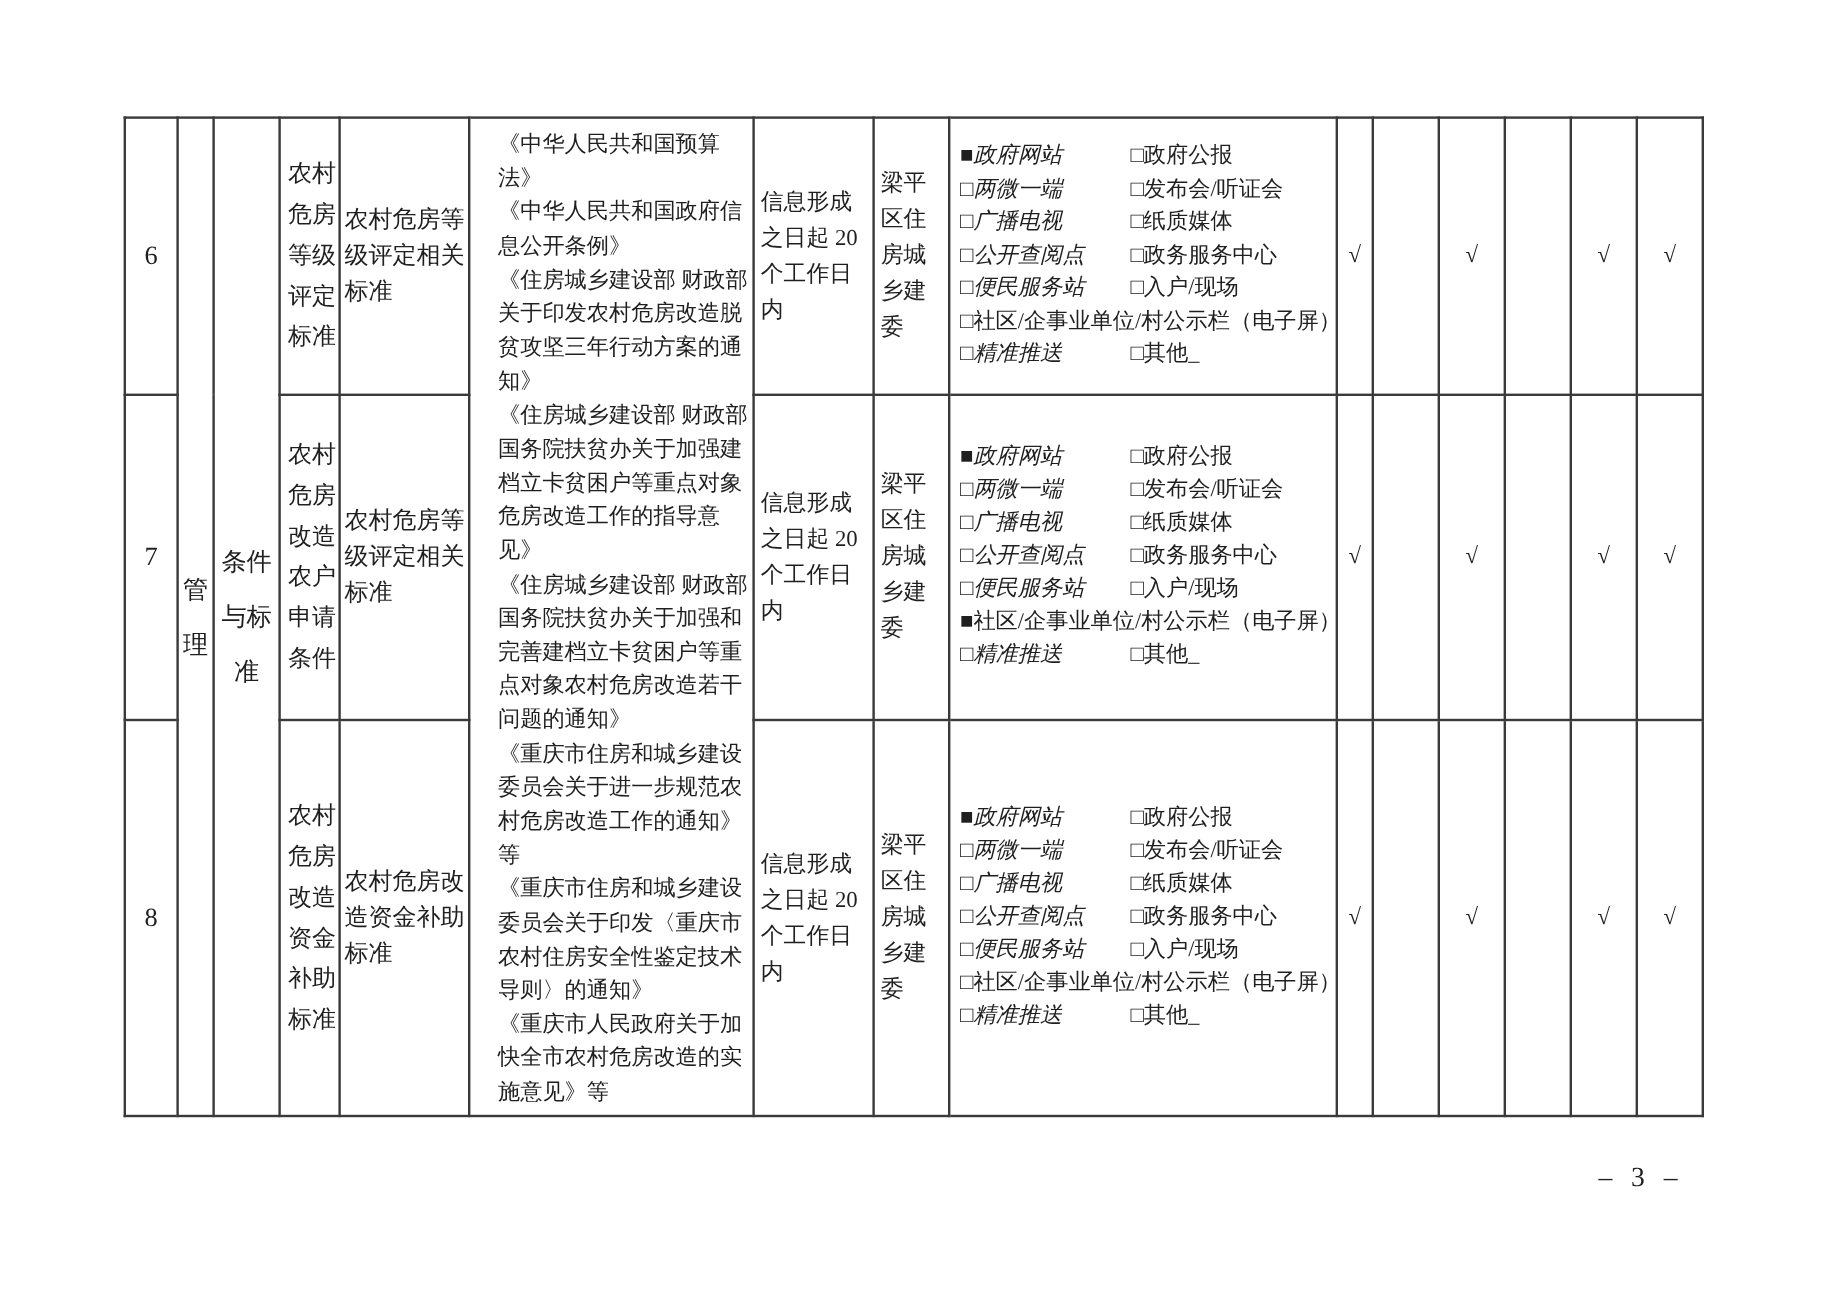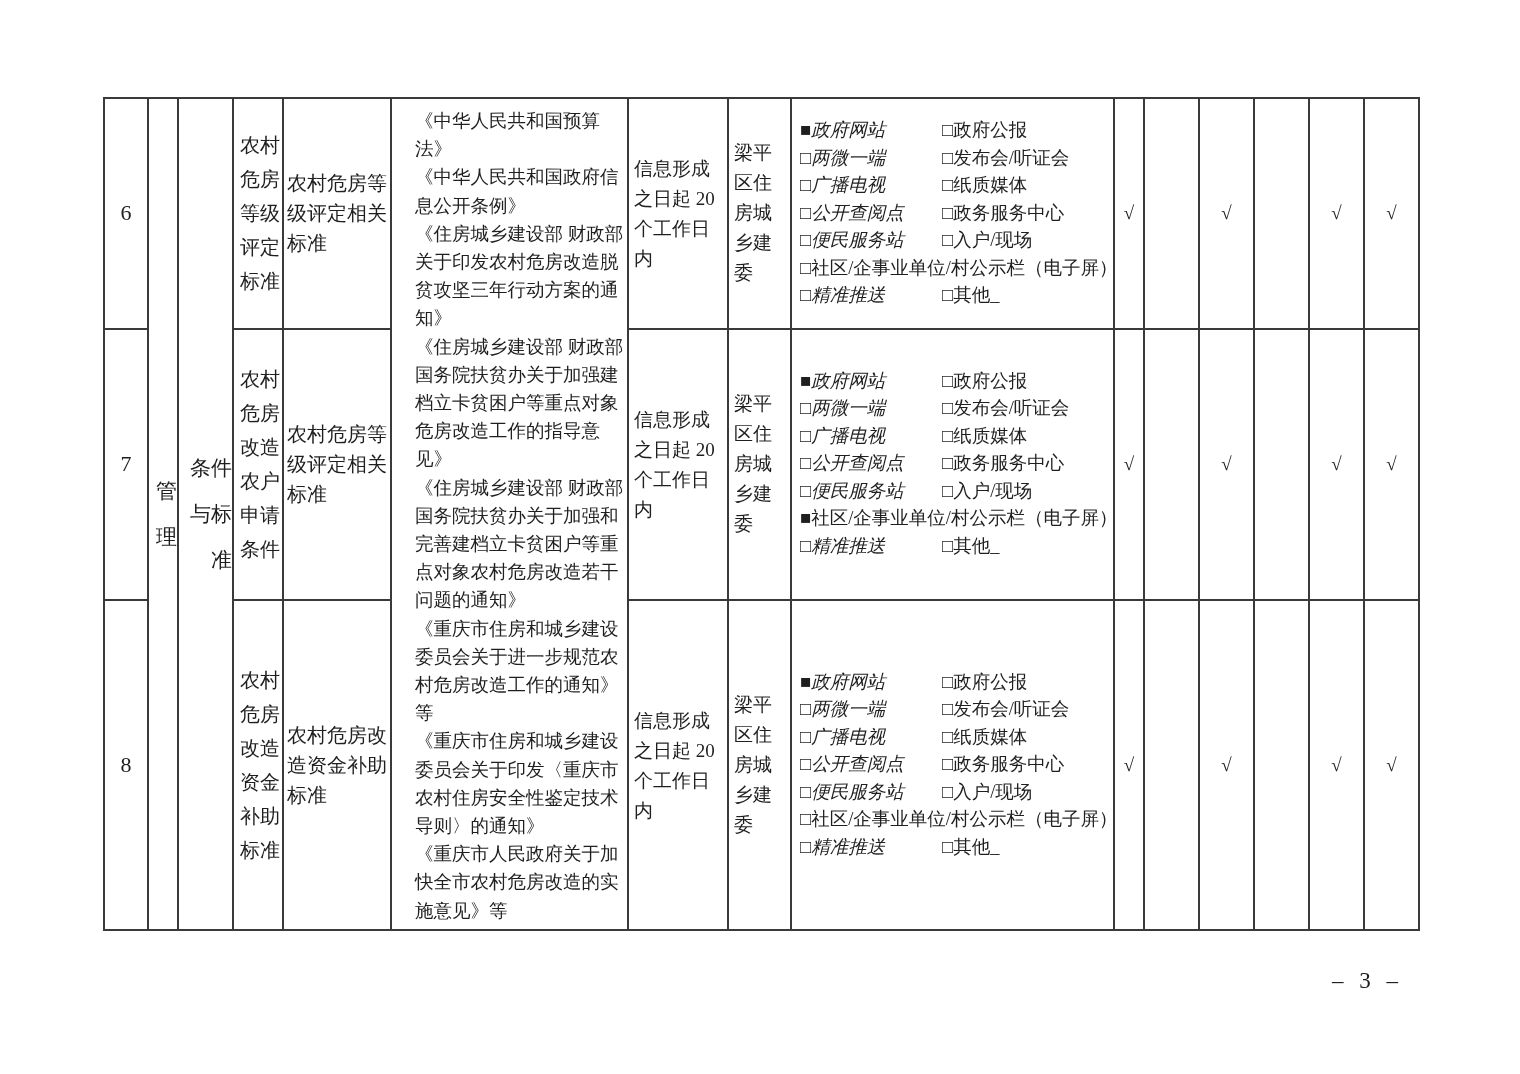--- a/index.html
+++ b/index.html
@@ -11,21 +11,21 @@
   table.doc-table {
     position:absolute; left:103px; top:97px;
     border-collapse:collapse; table-layout:fixed;
     width:1315px;
   }
   td {
     border:2px solid #3a3a3a; padding:0; vertical-align:middle;
     overflow:visible; word-break:break-all;
   }
   td.seq   { text-align:center; font-size:22px; }
-  td.vgroup{ text-align:right; font-size:21px; line-height:46px; }
+  td.vgroup{ text-align:center; font-size:21px; line-height:46px; }
   td.item  { text-align:right; font-size:20px; line-height:34px; padding:2px; }
   td.content { text-align:left; font-size:20px; line-height:30px; padding:2px 2px 2px 3px; }
   td.legal {
     vertical-align:top; text-align:left;
     font-size:18.5px; line-height:28.2px; padding:8px 2px 4px 23px;
   }
   td.time    { font-size:19px; line-height:30px; padding:2px 0 0 5px; }
   td.subject { font-size:19px; line-height:30px; padding:2px 8px 2px 5px; }
   td.channels{ font-size:18.5px; padding:2px 0 2px 8px; }
   .ch-line { height:27.5px; line-height:27.5px; white-space:nowrap; }

